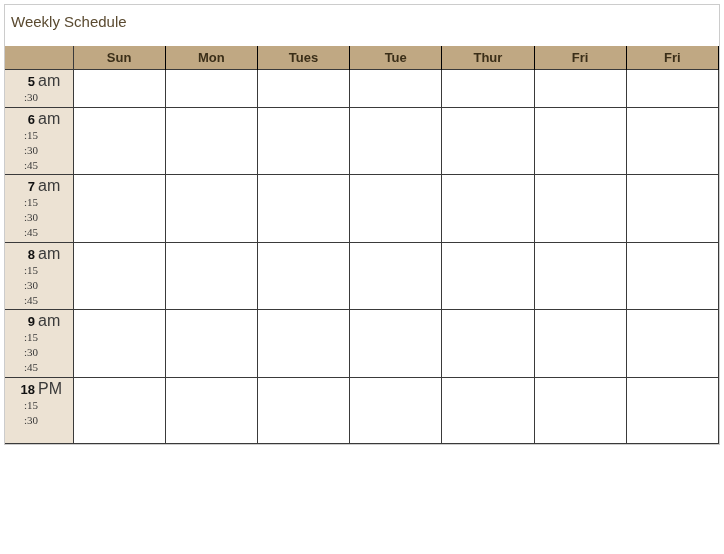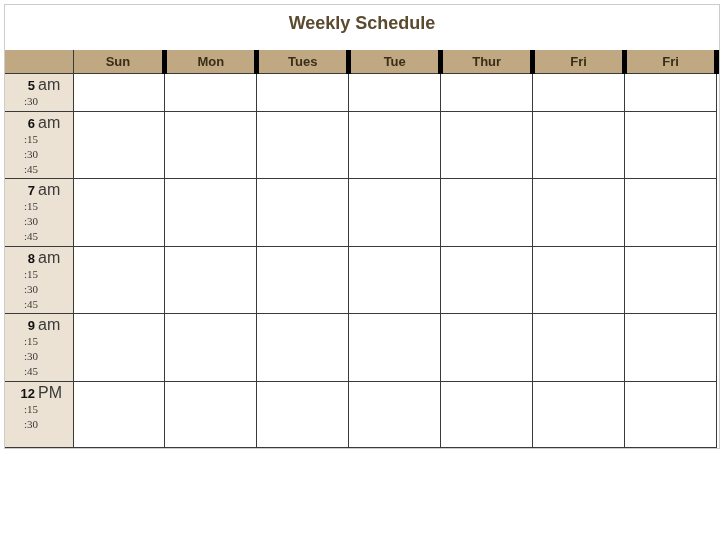--- a/index.html
+++ b/index.html
@@ -8,39 +8,38 @@
     font-family: Arial, Helvetica, sans-serif;
     background: #fff;
     padding: 4px;
     width: 724px;
   }
   .container {
     border: 1px solid #ccc;
     background: #fff;
   }
   .title {
-    font-size: 18px;
+    font-size: 15px;
     color: #5a4a30;
     padding: 8px 6px 16px 6px;
-    font-weight: bold;
-    text-align: center;
+    font-weight: normal;
   }
   table {
     border-collapse: collapse;
     width: 100%;
     table-layout: fixed;
   }
   thead th {
     background: #c0a883;
     color: #3a2e18;
     font-weight: bold;
     font-size: 13px;
     text-align: center;
     padding: 4px 0;
-    border-right: 5px solid #000000;
+    border-right: 1px solid #000000;
   }
   thead th:first-child {
     width: 68px;
     border-right: 1px solid #3a3a3a;
   }
   tbody td {
     border: 1px solid #3a3a3a;
     vertical-align: top;
     padding: 0;
   }
@@ -163,21 +162,21 @@
           <td class="daycell"></td>
           <td class="daycell"></td>
           <td class="daycell"></td>
           <td class="daycell"></td>
           <td class="daycell"></td>
           <td class="daycell"></td>
         </tr>
         <tr class="slot-4">
           <td class="timecol">
             <div class="hour-row">
-              <span class="hour-num">12</span>
+              <span class="hour-num">18</span>
               <span class="hour-suffix">PM</span>
             </div>
             <div class="sub-row">:15</div>
             <div class="sub-row">:30</div>
           </td>
           <td class="daycell"></td>
           <td class="daycell"></td>
           <td class="daycell"></td>
           <td class="daycell"></td>
           <td class="daycell"></td>

